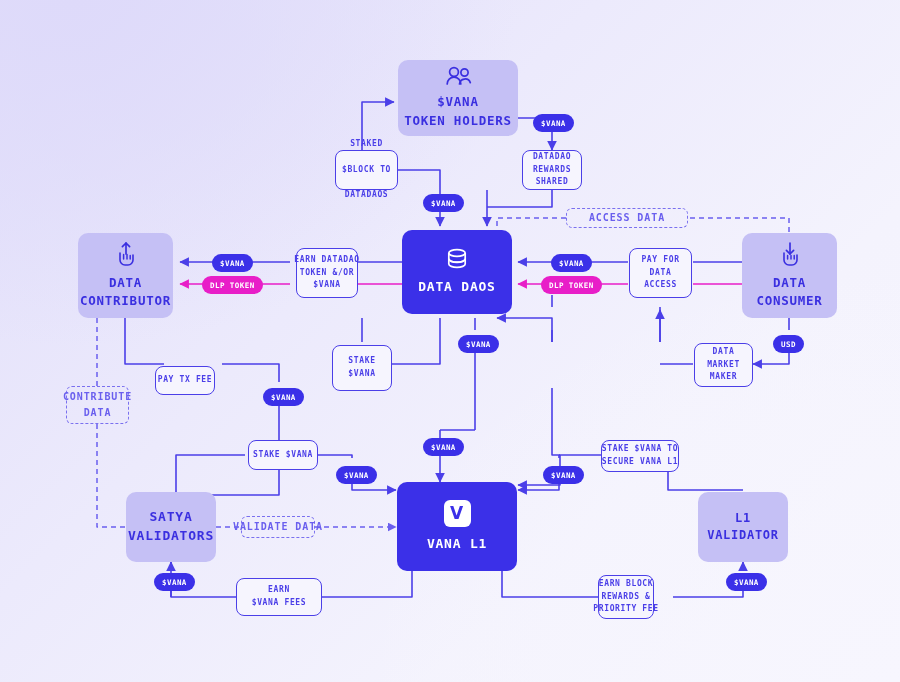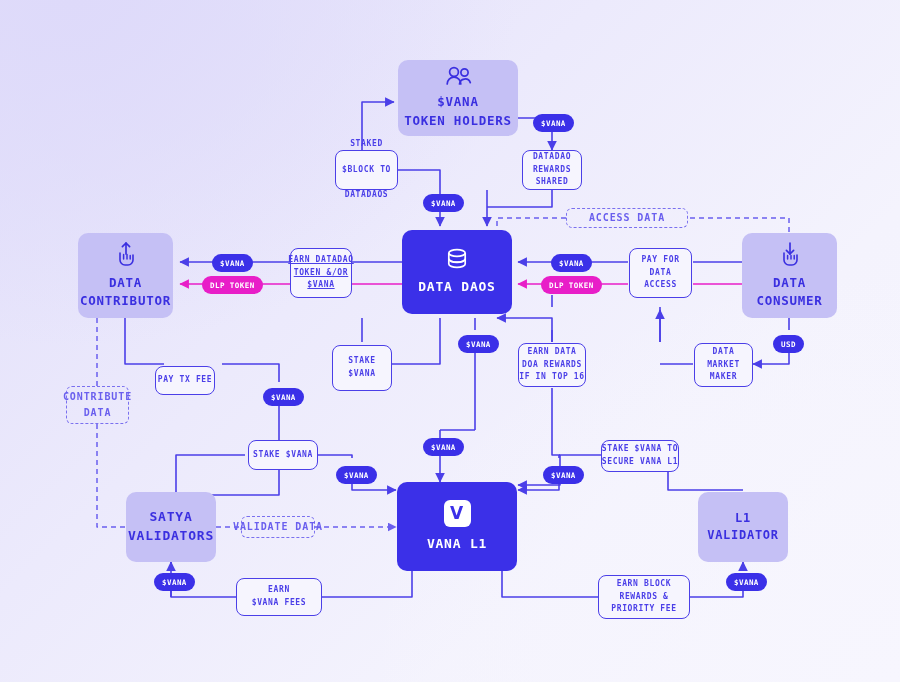--- a/index.html
+++ b/index.html
@@ -236,21 +236,21 @@
         <path d="M12,2 L12,13" stroke="#3a2fe0" stroke-width="1.7" fill="none" stroke-linecap="round"></path>
         <path d="M8.4,5.6 L12,2 L15.6,5.6" stroke="#3a2fe0" stroke-width="1.7" fill="none" stroke-linecap="round" stroke-linejoin="round"></path>
         <path d="M6,12 L6,19 a5,5 0 0 0 5,5 l3,0 a5,5 0 0 0 5,-5 l0,-5" stroke="#3a2fe0" stroke-width="1.6" fill="none" stroke-linecap="round"></path>
         <path d="M9.6,13.5 L9.6,18 M13,13.5 L13,18 M16.2,14.5 L16.2,18" stroke="#3a2fe0" stroke-width="1.5" fill="none" stroke-linecap="round"></path>
       </svg>
     </span>
     <span class="lbl">DATA</span>
     <span class="lbl">CONTRIBUTOR</span>
   </div>
 
-  <div class="node step" style="left:290px;top:248px;width:62px;height:50px;text-decoration:underline;">
+  <div class="node step" style="left:296px;top:248px;width:62px;height:50px;">
     <span class="lbl">EARN  DATADAO</span>
     <span class="lbl">TOKEN  &amp;/OR</span>
     <span class="lbl">$VANA</span>
   </div>
 
   <div class="node block-solid" style="left:402px;top:230px;width:110px;height:84px;">
     <span class="ico">
       <svg width="26" height="24" viewBox="0 0 26 24">
         <ellipse cx="13" cy="6" rx="8.2" ry="3.4" fill="none" stroke="#fff" stroke-width="1.7"></ellipse>
         <path d="M4.8,6 L4.8,12 a8.2,3.4 0 0 0 16.4,0 L21.2,6" fill="none" stroke="#fff" stroke-width="1.7"></path>
@@ -287,25 +287,20 @@
   <div class="node step-dashed" style="left:66px;top:386px;width:63px;height:38px;">
     <span class="lbl">CONTRIBUTE</span>
     <span class="lbl">DATA</span>
   </div>
 
   <div class="node step" style="left:332px;top:345px;width:60px;height:46px;">
     <span class="lbl">STAKE</span>
     <span class="lbl">$VANA</span>
   </div>
 
-  <div class="node step" style="left:518px;top:343px;width:68px;height:44px;">
-    <span class="lbl">EARN  DATA</span>
-    <span class="lbl">DOA  REWARDS</span>
-    <span class="lbl">IF  IN  TOP  16</span>
-  </div>
 
   <div class="node step" style="left:694px;top:343px;width:59px;height:44px;">
     <span class="lbl">DATA</span>
     <span class="lbl">MARKET</span>
     <span class="lbl">MAKER</span>
   </div>
 
   <div class="node step" style="left:248px;top:440px;width:70px;height:30px;">
     <span class="lbl">STAKE  $VANA</span>
   </div>
@@ -334,21 +329,21 @@
   <div class="node block" style="left:698px;top:492px;width:90px;height:70px;font-size:12px;">
     <span class="lbl">L1</span>
     <span class="lbl">VALIDATOR</span>
   </div>
 
   <div class="node step" style="left:236px;top:578px;width:86px;height:38px;">
     <span class="lbl">EARN</span>
     <span class="lbl">$VANA  FEES</span>
   </div>
 
-  <div class="node step" style="left:598px;top:575px;width:92px;height:44px;">
+  <div class="node step" style="left:598px;top:575px;width:56px;height:44px;">
     <span class="lbl">EARN  BLOCK</span>
     <span class="lbl">REWARDS  &amp;</span>
     <span class="lbl">PRIORITY  FEE</span>
   </div>
 
   <div id="pill-host">
       <div class="pill pill-vana" style="left: 533px; top: 114px;">$VANA</div>
       <div class="pill pill-vana" style="left: 423px; top: 194px;">$VANA</div>
       <div class="pill pill-vana" style="left: 212px; top: 254px;">$VANA</div>
       <div class="pill pill-dlp" style="left: 202px; top: 276px;">DLP  TOKEN</div>

